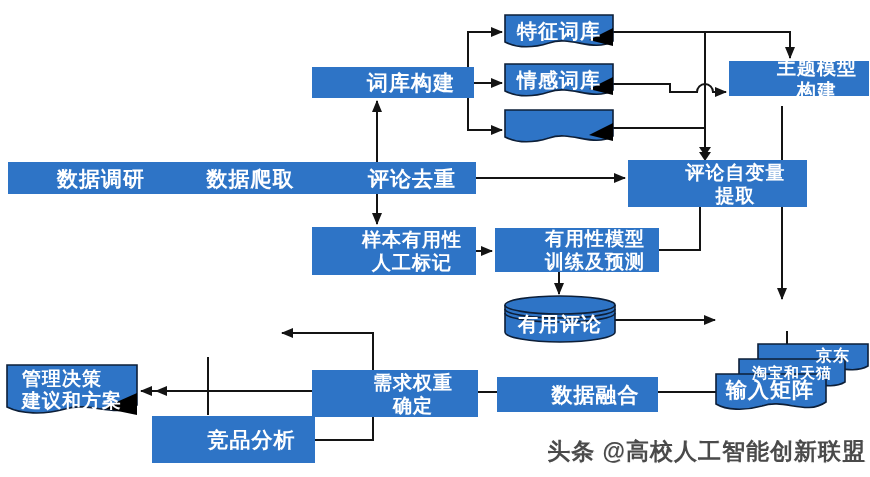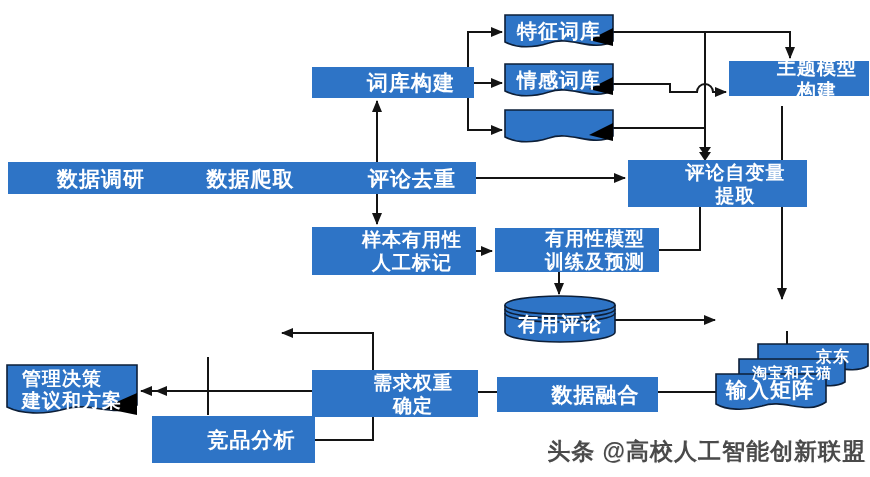--- a/index.html
+++ b/index.html
@@ -21,21 +21,21 @@
     padding-left:36px;
   }
   .node.small{font-size:19px;}
   .doc-label{
     position:absolute;z-index:3;background:transparent;
     color:#ffffff;display:flex;align-items:center;justify-content:center;
     text-align:left;white-space:pre-line;
     font-size:20px;line-height:22px;font-weight:600;letter-spacing:1px;
     pointer-events:none;
   }
-  .doc-label.right{justify-content:flex-end;padding-right:12px;box-sizing:border-box;}
+  .doc-label.right{justify-content:flex-end;padding-right:12px;box-sizing:border-box;font-family:Liberation Mono, monospace;}
   #watermark{
     position:absolute;z-index:4;
     right:4px;top:436px;width:520px;
     text-align:right;
     font-size:23px;font-weight:700;letter-spacing:1px;
     color:#4a4a4a;
     text-shadow:2px 2px 0 #ffffff, 1px 1px 0 #d9d9d9;
   }
 </style>
 </head>

